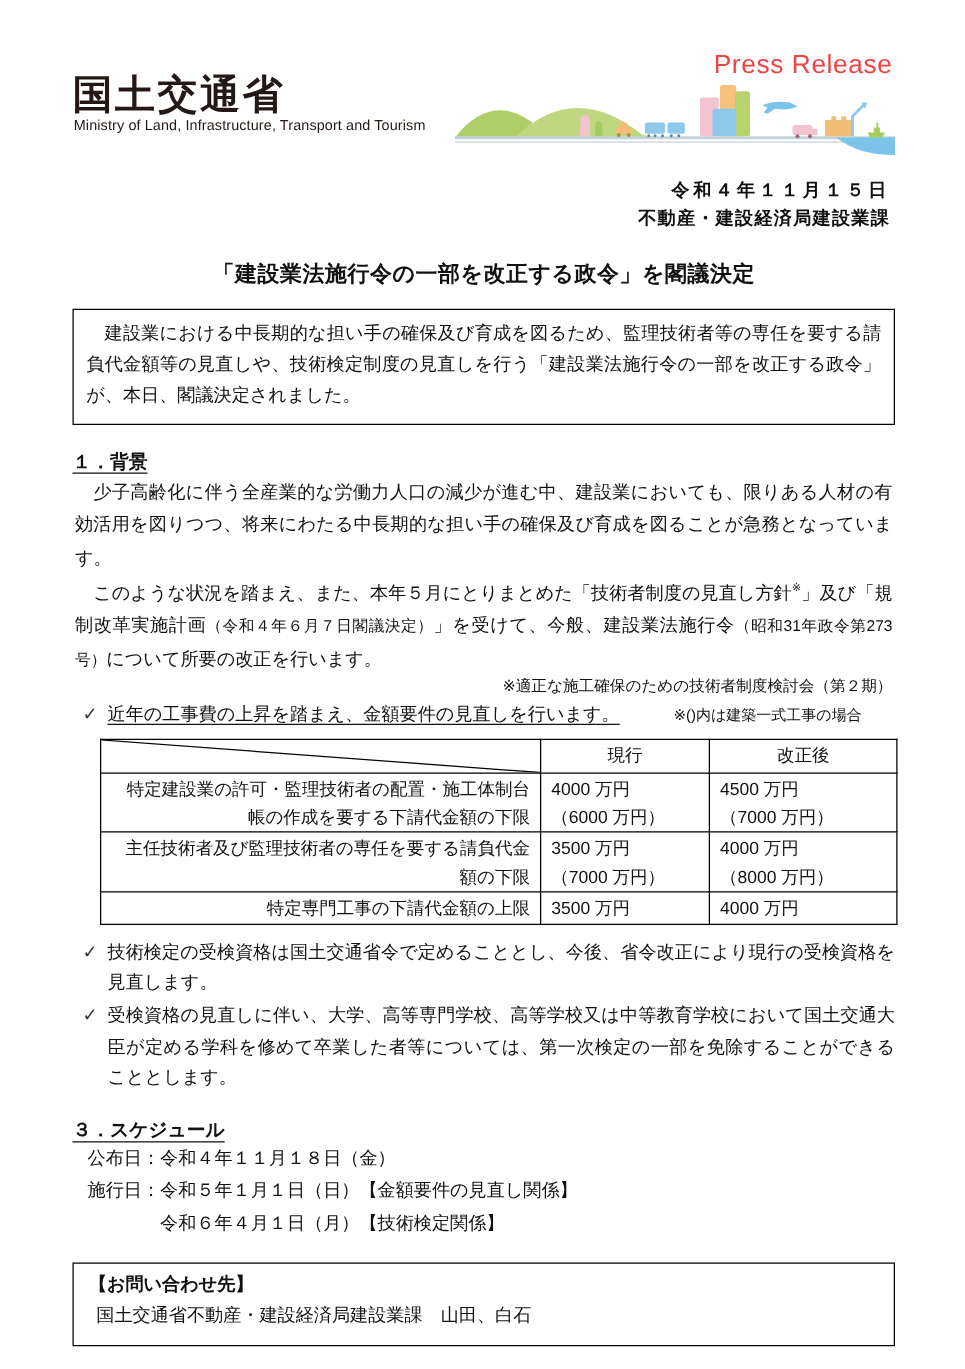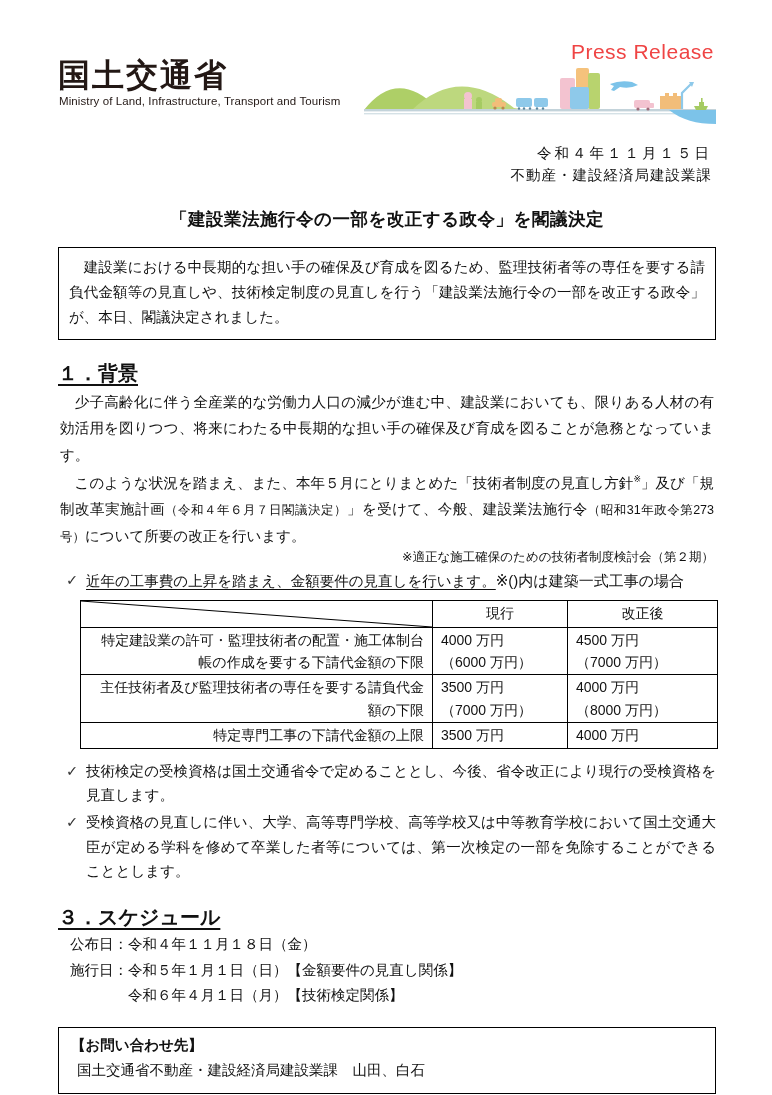--- a/index.html
+++ b/index.html
@@ -23,57 +23,57 @@
     position:absolute; left:1px; top:53px;
     font-size:11.5px; color:#231815; letter-spacing:0.1px;
   }
   .press-release {
     position:absolute; right:2px; top:-2px;
     font-size:21px; color:#ef4444; letter-spacing:0.5px;
   }
   .illustration { position:absolute; right:0; top:20px; width:352px; height:62px; }
 
   
-  .meta { text-align:right; margin-top:18px; padding-right:4px; line-height:1.55; }
+  .meta { text-align:right; margin-top:18px; padding-right:4px; line-height:1.55;font-weight:bold; }
   .meta .date { font-size:14.5px; letter-spacing:3px; }
   .meta .dept { font-size:14.5px; letter-spacing:1px; }
 
   
   .doc-title {
     text-align:center; font-size:17.5px; font-weight:bold;
     margin-top:20px; letter-spacing:0.5px;
   }
 
   
   .summary-box {
     margin-top:16px; border:1.5px solid #000;
     padding:7px 10px 9px 10px;
     font-size:14.5px; line-height:1.72; text-align:justify;
   }
 
   
   .section-heading {
-    font-size:20px; font-weight:bold; margin-top:20px;
+    font-size:15px; font-weight:bold; margin-top:20px;
     text-decoration:underline; text-underline-offset:4px;
     display:inline-block;
   }
   .para {
     font-size:14.5px; line-height:1.82; text-align:justify;
     margin-top:2px; padding:0 2px;
   }
   .footnote { text-align:right; font-size:12.5px; margin-top:0; padding-right:2px; }
   .small-inline { font-size:12.5px; }
   .sup-ref { font-size:9px; vertical-align:super; }
 
   
   .bullet { display:flex; font-size:14.5px; line-height:1.7; margin-top:2px; padding-left:8px; }
   .bullet .check { width:20px; flex:0 0 20px; color:#333; }
   .bullet .btext { flex:1; text-align:justify; }
   .u { text-decoration:underline; text-underline-offset:3px; }
-  .bullet-note { font-size:15px; }
+  .bullet-note { font-size:12px;margin-left:43px; }
 
   
   table.amount-table {
     border-collapse:collapse; margin:6px 0 10px 22px;
     table-layout:fixed; width:637px;
   }
   .amount-table th, .amount-table td {
     border:1.6px solid #000; font-weight:normal;
     font-size:14px; padding:1px 8px; line-height:1.6;margin-left:42px;
   }
@@ -81,21 +81,21 @@
   .amount-table col.c-cur   { width:135px; }
   .amount-table col.c-rev   { width:150px; }
   .amount-table th { text-align:center; height:27px; padding:0 4px; }
   .amount-table td.lbl { text-align:right; }
   .amount-table td.num { text-align:left; }
   .diag-cell { position:relative; padding:0; }
   .diag-cell svg { position:absolute; left:0; top:0; width:100%; height:100%; display:block; }
 
   
   .schedule-line { font-size:14.5px; line-height:1.8; padding-left:12px; }
-  .schedule-line.cont { padding-left:calc(12px + 4em);font-family:Liberation Mono, monospace; }
+  .schedule-line.cont { padding-left:calc(12px + 4em); }
 
   
   .contact-box {
     margin-top:18px; border:1.6px solid #000;
     padding:5px 12px 9px 12px; font-size:14.5px; line-height:1.75;
   }
   .contact-box .c-head { font-weight:bold; }
   .contact-box .c-line { padding-left:6px; }
 </style>
 </head>

